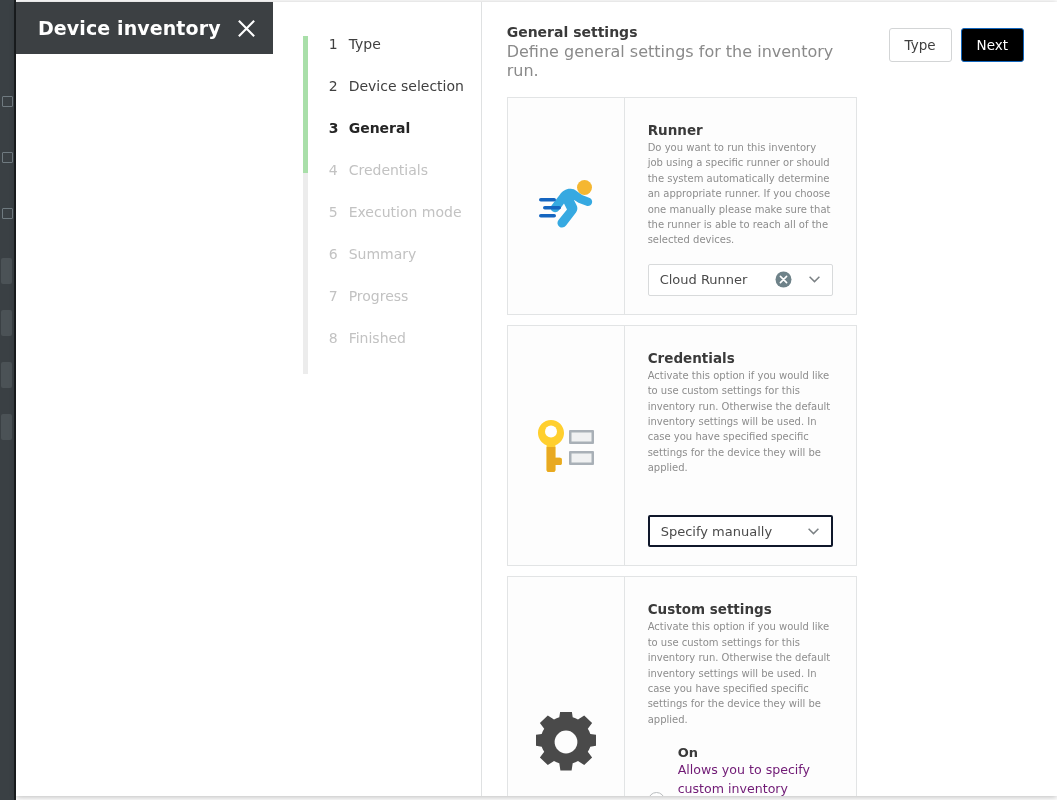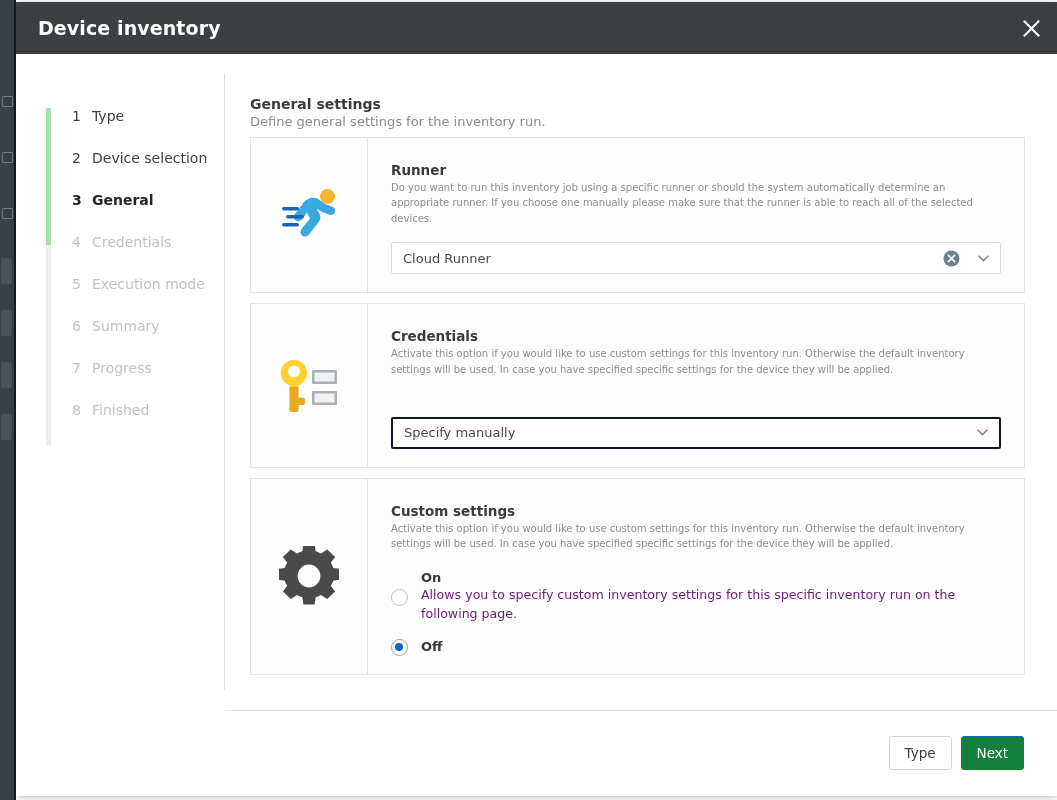--- a/index.html
+++ b/index.html
@@ -52,23 +52,21 @@
   
   #modal {
     position: absolute;
     left: 16px;
     top: 2px;
     width: 1041px;
     height: 794px;
     background: #ffffff;
     box-shadow: 0 1px 6px rgba(0,0,0,0.28);
     display: flex;
-    flex-direction: column;
     overflow: hidden;
-    gap: 20px;
   }
 
   
   #modal-header {
     height: 52px;
     min-height: 52px;
     background: #3c4043;
     display: flex;
     align-items: center;
     justify-content: space-between;
@@ -155,23 +153,23 @@
     box-sizing: border-box;
     overflow: hidden;
   }
   #section-title {
     font-size: 14px;
     font-weight: bold;
     color: #3a3a3a;
     margin: 0 0 2px 0;
   }
   #section-subtitle {
-    font-size: 13px;
+    font-size: 16px;
     color: #8a8a8a;
-    margin: 0 0 8px 0;
+    margin: 0 0 17px 0;
   }
 
   
   .card {
     border: 1px solid #e2e4e5;
     background: #fdfdfd;
     display: flex;
     margin-bottom: 10px;
     box-sizing: border-box;
   }
@@ -304,21 +302,21 @@
     cursor: pointer;
     box-sizing: border-box;
   }
   #back-btn {
     background: #ffffff;
     border: 1px solid #d3d5d6;
     color: #3f3f3f;
     margin-right: 9px;
   }
   #next-btn {
-    background: #15803d;
+    background: #000000;
     border: 1px solid #1266bd;
     color: #ffffff;
   }
   .icon-svg { display: block; }
 </style>
 </head>
 <body>
 
 <div id="app-bg">
   <div id="app-nav-rail">

